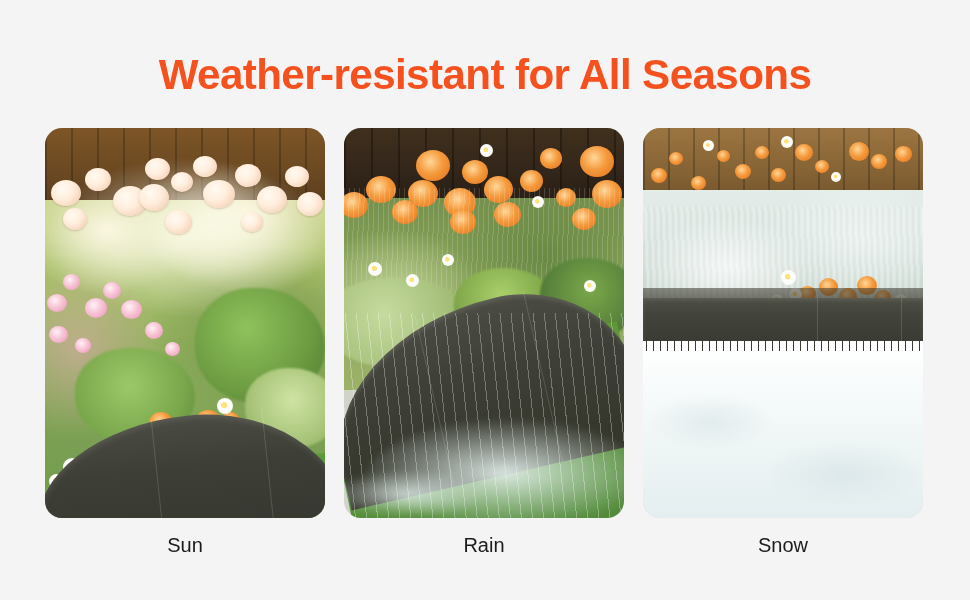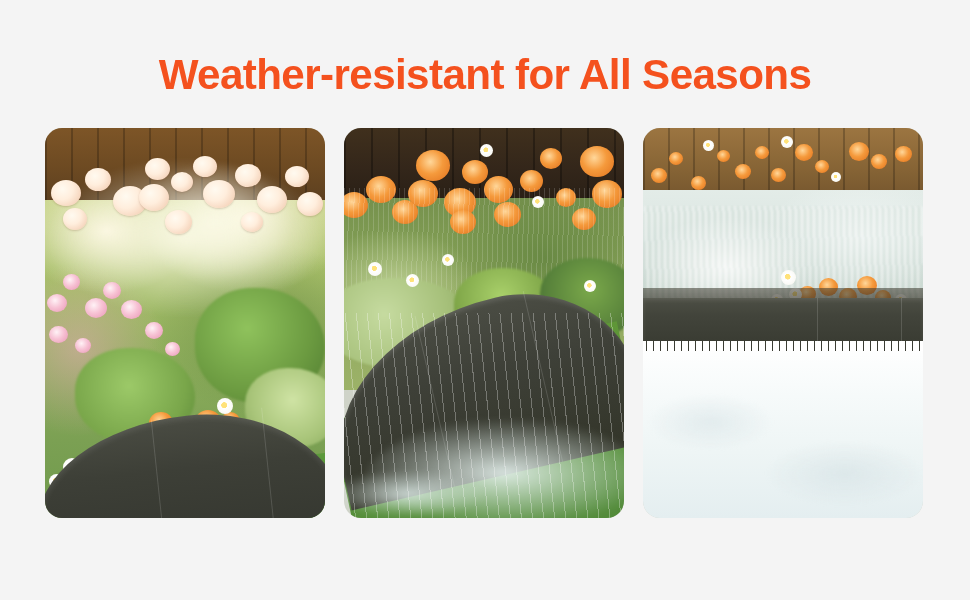--- a/index.html
+++ b/index.html
@@ -448,14 +448,19 @@
         <span class="sun-edging-seam" style="left:62%"></span>
         <span class="sun-edging-seam" style="left:92%"></span>
       </div>
       <div class="layer snow-ground"></div>
       <div class="layer snow-ground-edge"></div>
       <div class="layer snow-tex"></div>
     </div>
 
   </div>
 
+  <div class="captions">
+    <div class="caption">Sun</div>
+    <div class="caption">Rain</div>
+    <div class="caption">Snow</div>
+  </div>
 
 </div>
 
 </body></html>

